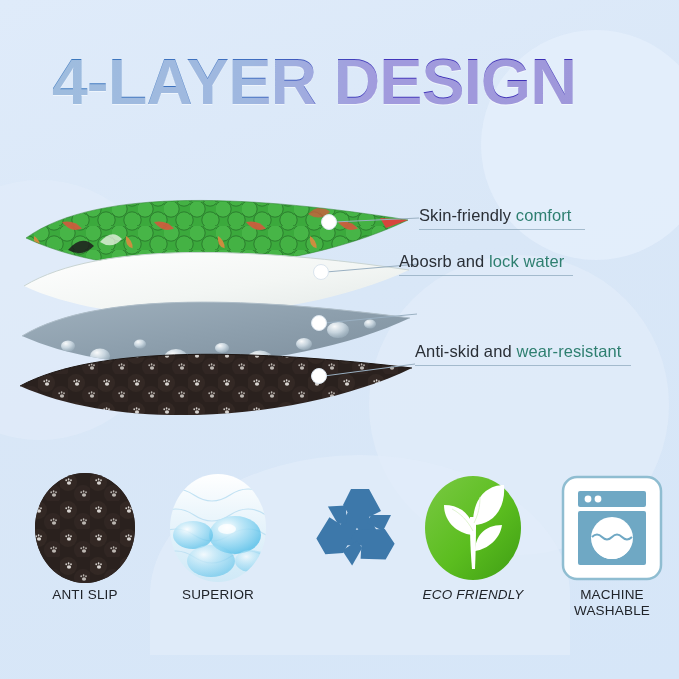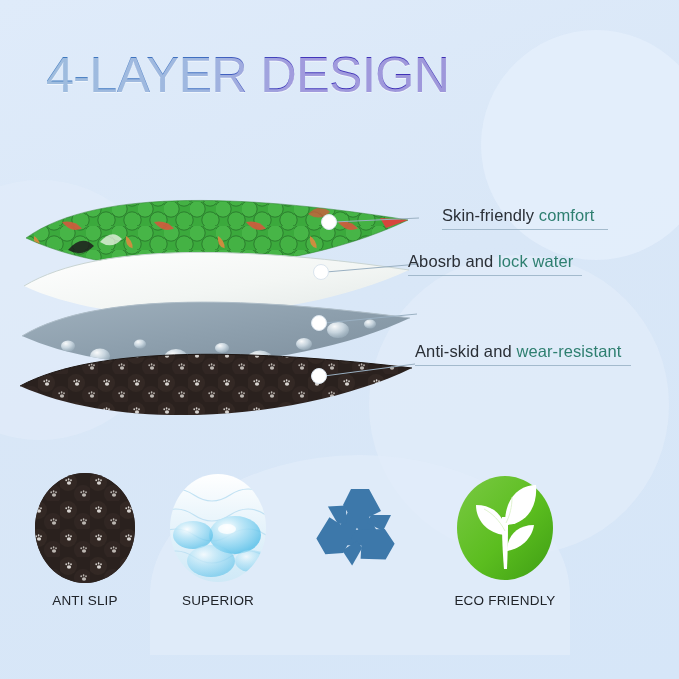--- a/index.html
+++ b/index.html
@@ -17,22 +17,22 @@
   
   .blob { position:absolute; border-radius:50%; background:#e4eefb; opacity:.85; }
   .blob-tr { width:230px; height:230px; right:-32px; top:30px; }
   .blob-mid { width:300px; height:300px; right:10px; top:255px; background:#e3edfa; opacity:.7; }
   .blob-left { width:260px; height:260px; left:-90px; top:180px; background:#e3edfa; opacity:.6; }
   .blob-bottom { width:420px; height:200px; left:150px; top:455px; background:#e2ecfa;
                  border-radius:50% 50% 0 0 / 70% 70% 0 0; opacity:.75; }
 
   
   #title {
-    position:absolute; left:46px; top:50px;
-    font-size:50px; font-weight:normal; letter-spacing:-0.5px;
+    position:absolute; left:52px; top:50px;
+    font-size:64px; font-weight:bold; letter-spacing:-0.5px;
     line-height:1; white-space:nowrap;
     background:linear-gradient(90deg,#3d79bd 0%,#3f6fc0 38%,#4336bb 62%,#3d2fb5 100%);
     -webkit-background-clip:text; background-clip:text;
     -webkit-text-fill-color:transparent; color:#3a57bb;
     text-shadow:0 1px 0 rgba(255,255,255,.5);
   }
 
   
   #layers { position:absolute; left:8px; top:178px; width:420px; height:290px; }
   #layers svg { width:100%; height:100%; display:block; }
@@ -40,35 +40,35 @@
   
   .callout { position:absolute; white-space:nowrap; }
   .callout .txt {
     font-size:16.5px; color:#2a2f36; letter-spacing:.1px;
     display:inline-block; padding-bottom:4px;
   }
   .callout .hl { color:#2e7f70; }
   .callout .rule {
     display:block; height:1px; background:#8fa9bd; opacity:.75;
   }
-  #c1 { left:442px; top:206px; } #c1 .rule { width:166px; }
-  #c2 { left:408px; top:252px;text-decoration:underline; } #c2 .rule { width:174px; }
+  #c1 { left:419px; top:206px; } #c1 .rule { width:166px; }
+  #c2 { left:399px; top:252px;text-decoration:underline; } #c2 .rule { width:174px; }
   #c3 { left:417px; top:303px; } #c3 .rule { width:208px; }
   #c4 { left:415px; top:342px; } #c4 .rule { width:216px; }
 
   
   #features { position:absolute; left:0; top:473px; width:679px; height:175px; }
   .feat { position:absolute; top:0; width:136px; text-align:center; }
   .feat .art { width:110px; height:110px; margin:0 auto 0; position:relative; }
   .feat .cap {
-    margin-top:10px; font-size:13.5px; color:#20242a; line-height:1.22;
+    margin-top:4px; font-size:13.5px; color:#20242a; line-height:1.22;
     letter-spacing:.2px;
   }
   #f1 { left:17px; } #f2 { left:150px; } #f3 { left:289px; }
-  #f4 { left:437px; } #f5 { left:544px; }
+  #f4 { left:405px;font-style:italic; } #f5 { left:544px; }
   .feat svg { width:110px; height:110px; display:block; }
 </style>
 </head>
 <body>
 
 <div id="stage">
 
   <div class="blob blob-tr"></div>
   <div class="blob blob-mid"></div>
   <div class="blob blob-left"></div>
@@ -326,15 +326,36 @@
             <path d="M62 24 C62 34 60 42 56 50"></path>
             <path d="M34 36 C42 40 50 48 55 58"></path>
           </g>
         </svg>
       </div>
       <div class="cap">
         <div>ECO FRIENDLY</div>
       </div>
     </div>
 
+    <div class="feat" id="f5">
+      <div class="art">
+        <svg viewBox="0 0 110 110">
+          <rect x="6" y="4" width="98" height="102" rx="14" fill="#ffffff" stroke="#8fbdd1" stroke-width="2.5"></rect>
+          <rect x="21" y="18" width="68" height="74" rx="3" fill="#ffffff"></rect>
+          <rect x="21" y="18" width="68" height="16" rx="2" fill="#6fa8c4"></rect>
+          <circle cx="31" cy="26" r="3.4" fill="#ffffff"></circle>
+          <circle cx="41" cy="26" r="3.4" fill="#ffffff"></circle>
+          <rect x="21" y="38" width="68" height="54" rx="2" fill="#6fa8c4"></rect>
+          <circle cx="55" cy="65" r="21" fill="#ffffff"></circle>
+          <path d="M34 65 a21 21 0 0 0 42 0 Z" fill="#6fa8c4" opacity="0"></path>
+          <path d="M35 66 q5 -5 10 0 q5 5 10 0 q5 -5 10 0 q5 5 10 0 L75 66 a20 20 0 0 1 -40 0 Z" fill="#ffffff"></path>
+          <circle cx="55" cy="65" r="21" fill="none" stroke="#6fa8c4" stroke-width="0"></circle>
+          <path d="M35 64 q5 -5 10 0 q5 5 10 0 q5 -5 10 0 q5 5 10 0" fill="none" stroke="#6fa8c4" stroke-width="2"></path>
+        </svg>
+      </div>
+      <div class="cap">
+        <div>MACHINE</div>
+        <div>WASHABLE</div>
+      </div>
+    </div>
 
   </div>
 </div>
 
 </body></html>

